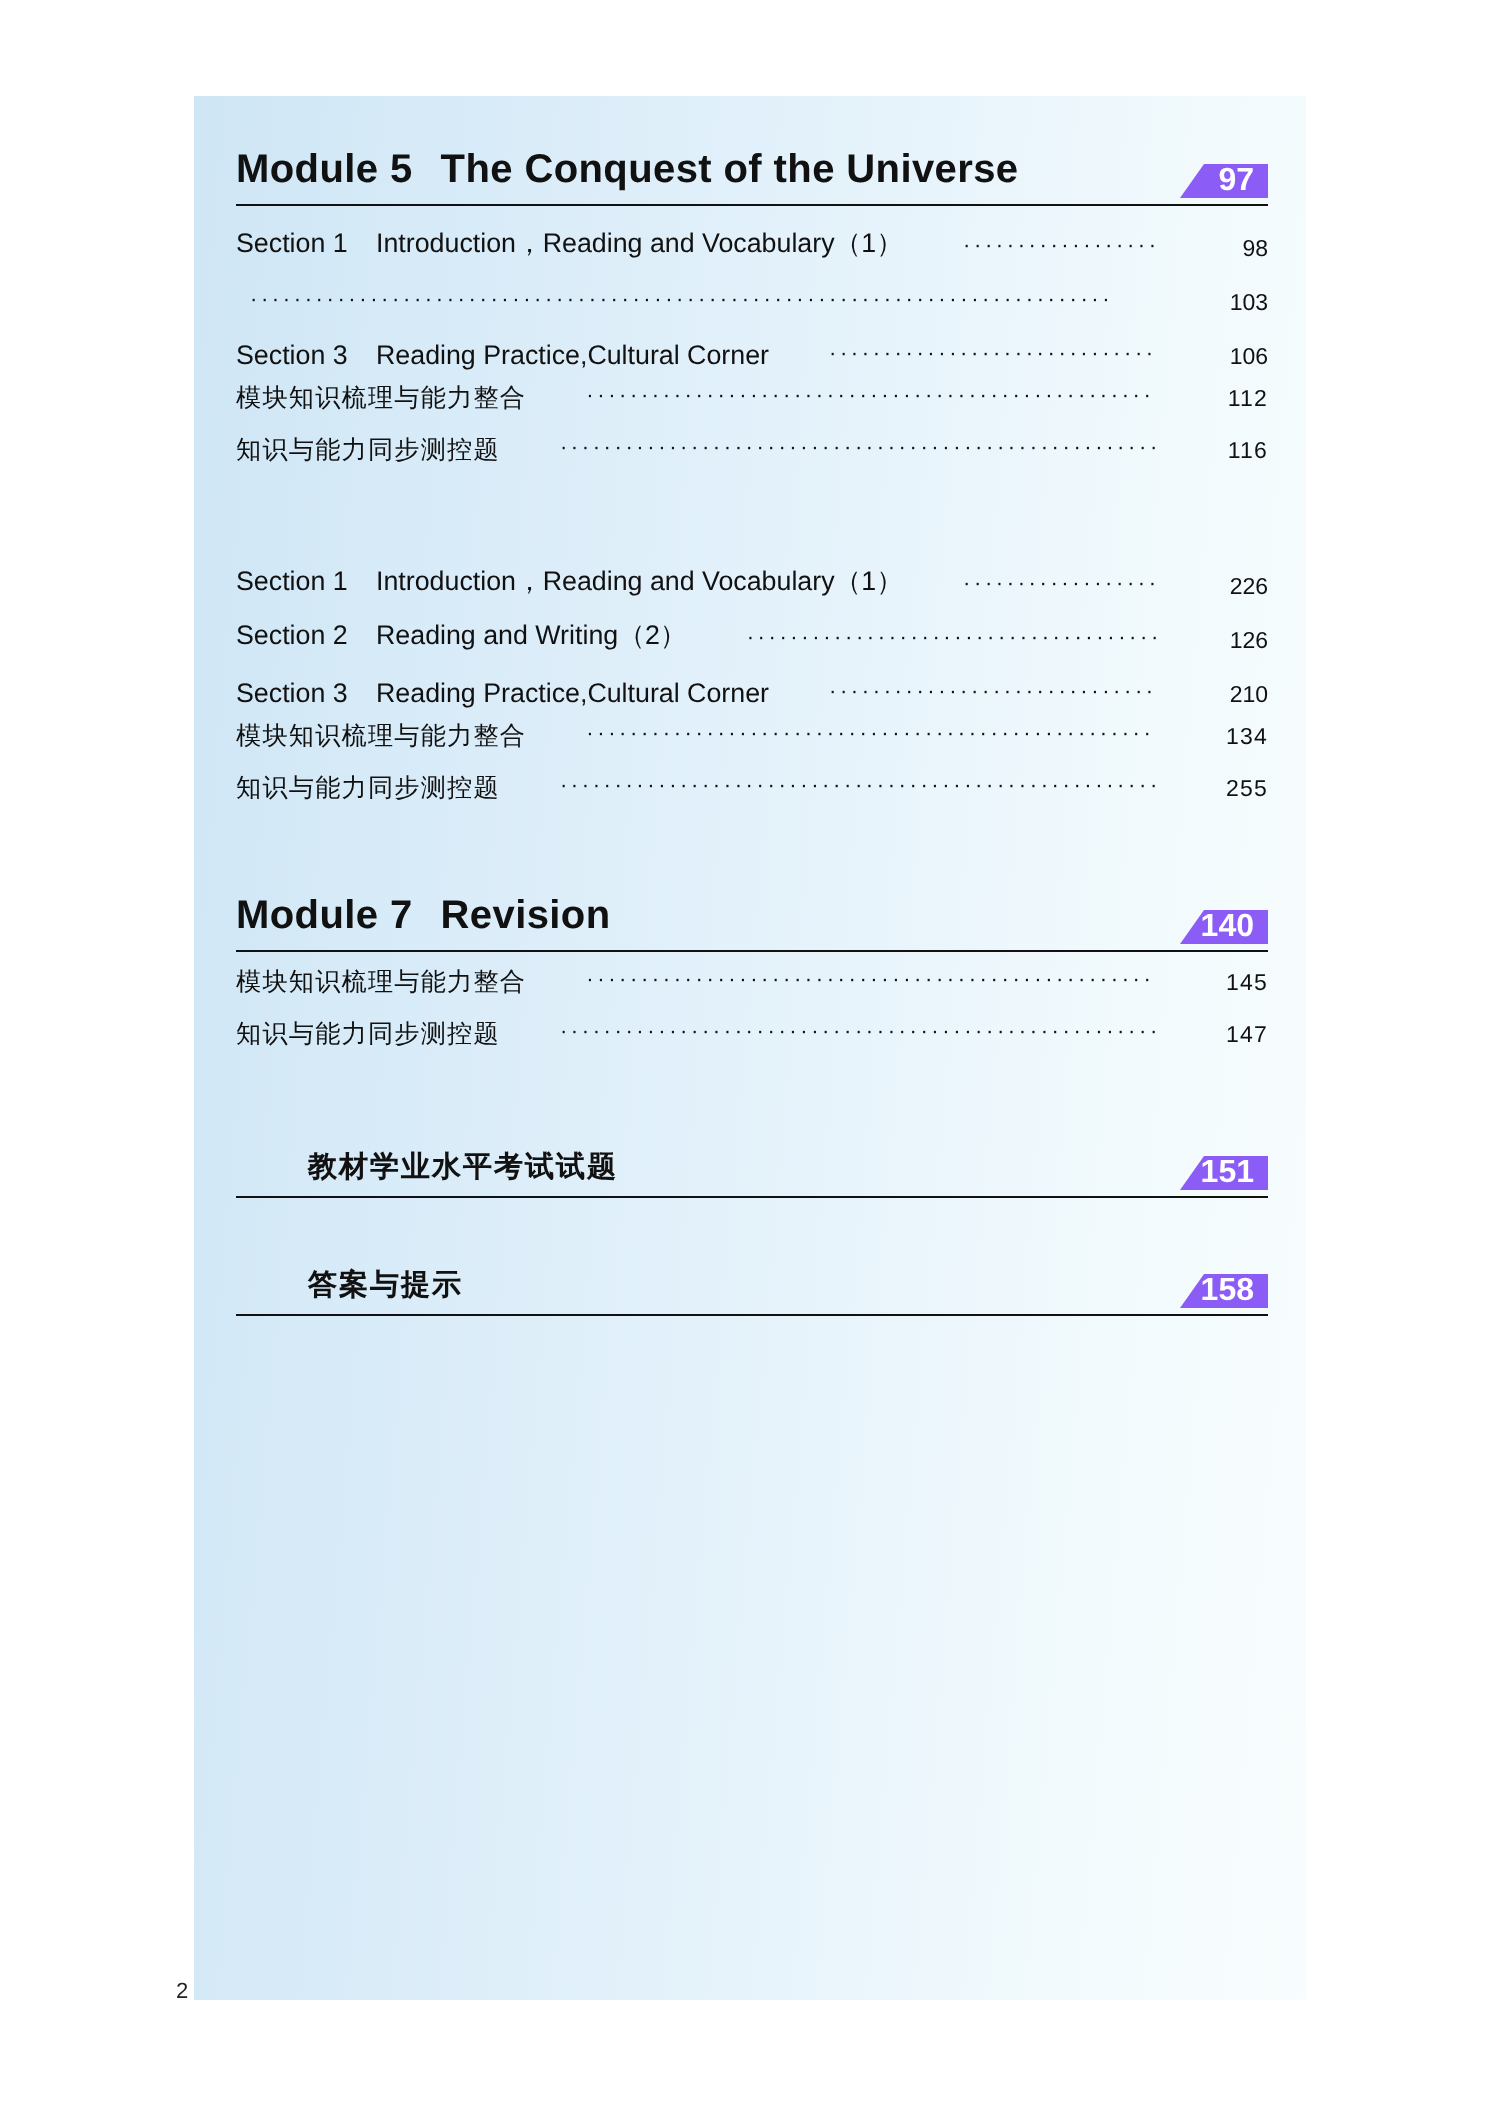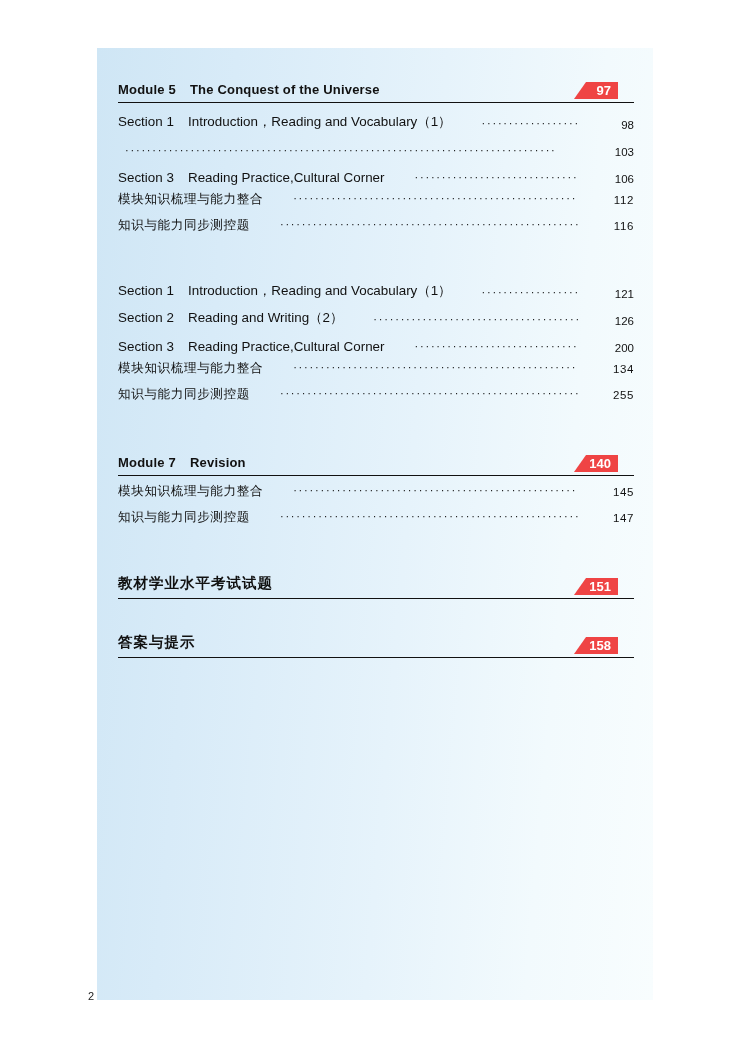--- a/index.html
+++ b/index.html
@@ -47,43 +47,44 @@
   .module-head {
     position: relative;
     height: 30px;
     border-bottom: 1.6px solid #111;
     margin-bottom: 4px;
   }
   .module-title {
     position: absolute;
     left: 0;
     bottom: 5px;
-    font-size: 13px;
+    font-size: 20px;
     font-weight: bold;
     color: #111;
     letter-spacing: 0.2px;
     white-space: nowrap;
   }
   .module-title .mtitle-num {
     margin-right: 14px;
   }
   .module-title.cn {
     font-size: 14.5px;
     letter-spacing: 1px;
+    margin-left: 36px;
   }
   
   .page-flag {
     position: absolute;
-    right: 16px;
+    right: 0;
     bottom: 3px;
     height: 17px;
     min-width: 44px;
-    background: #ef4444;
+    background: #8b5cf6;
     color: #fff;
-    font-size: 13px;
+    font-size: 16px;
     font-weight: bold;
     text-align: right;
     line-height: 17px;
     padding-right: 7px;
     box-sizing: border-box;
     clip-path: polygon(12px 0, 100% 0, 100% 100%, 0 100%);
   }
 
   
   .entry {
@@ -182,31 +183,31 @@
       </div>
     </div>
 
     <div class="gap-lg"></div>
 
     <div class="module-block">
 
       <div class="entry">
         <span class="label"><span class="sec">Section 1</span><span>Introduction，Reading and Vocabulary（1）</span></span>
         <span class="leader">···············································································</span>
-        <span class="pagenum">121</span>
+        <span class="pagenum">226</span>
       </div>
       <div class="entry">
         <span class="label"><span class="sec">Section 2</span><span>Reading and Writing（2）</span></span>
         <span class="leader">···············································································</span>
         <span class="pagenum">126</span>
       </div>
       <div class="entry">
         <span class="label"><span class="sec">Section 3</span><span>Reading Practice,Cultural Corner</span></span>
         <span class="leader">···············································································</span>
-        <span class="pagenum">200</span>
+        <span class="pagenum">210</span>
       </div>
       <div class="entry cn">
         <span class="label"><span>模块知识梳理与能力整合</span></span>
         <span class="leader">···············································································</span>
         <span class="pagenum">134</span>
       </div>
       <div class="entry cn">
         <span class="label"><span>知识与能力同步测控题</span></span>
         <span class="leader">···············································································</span>
         <span class="pagenum">255</span>

